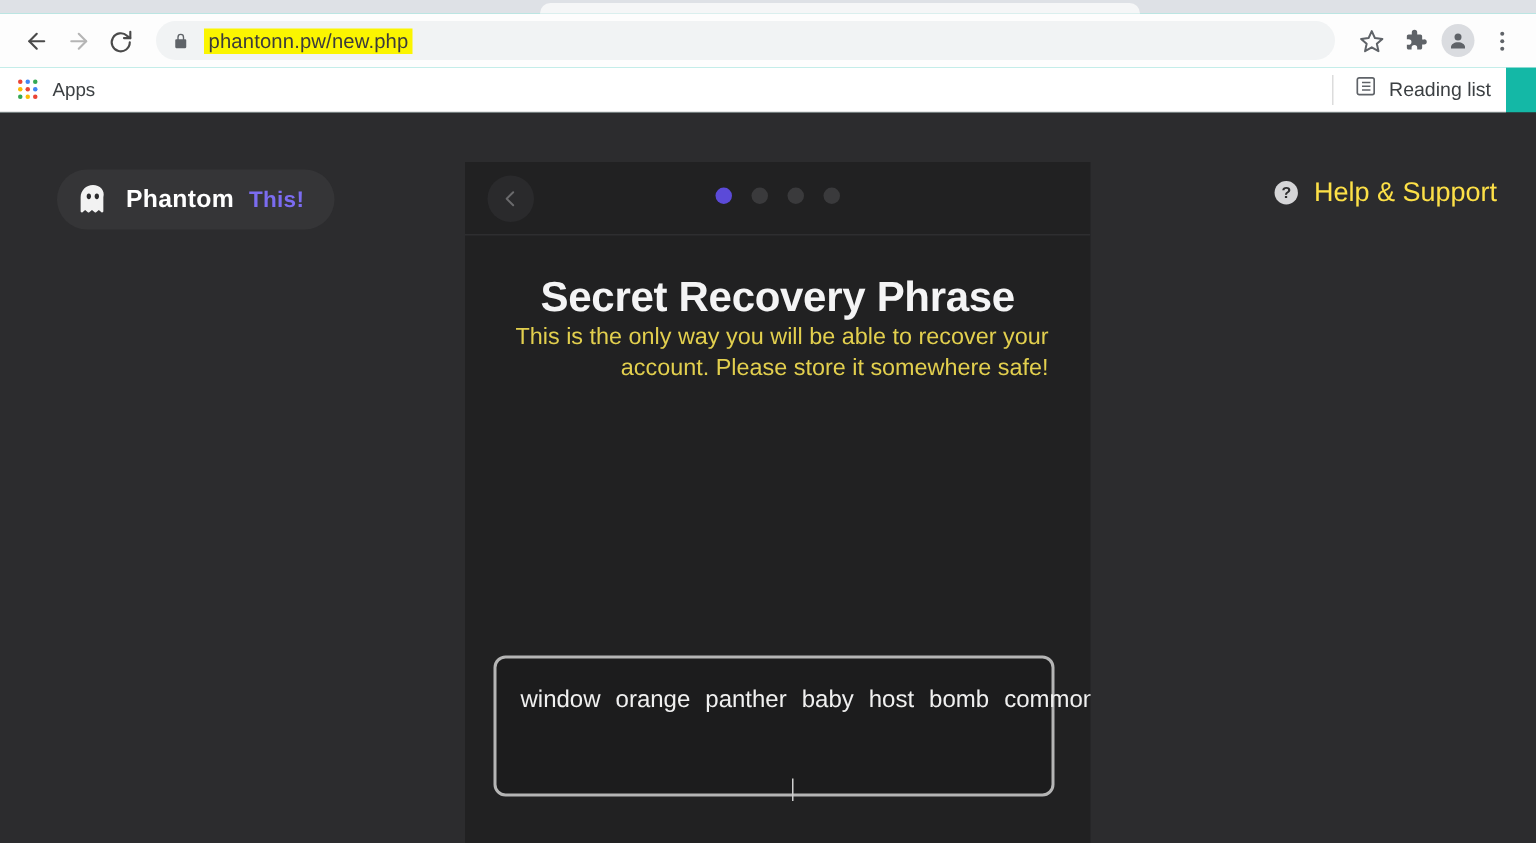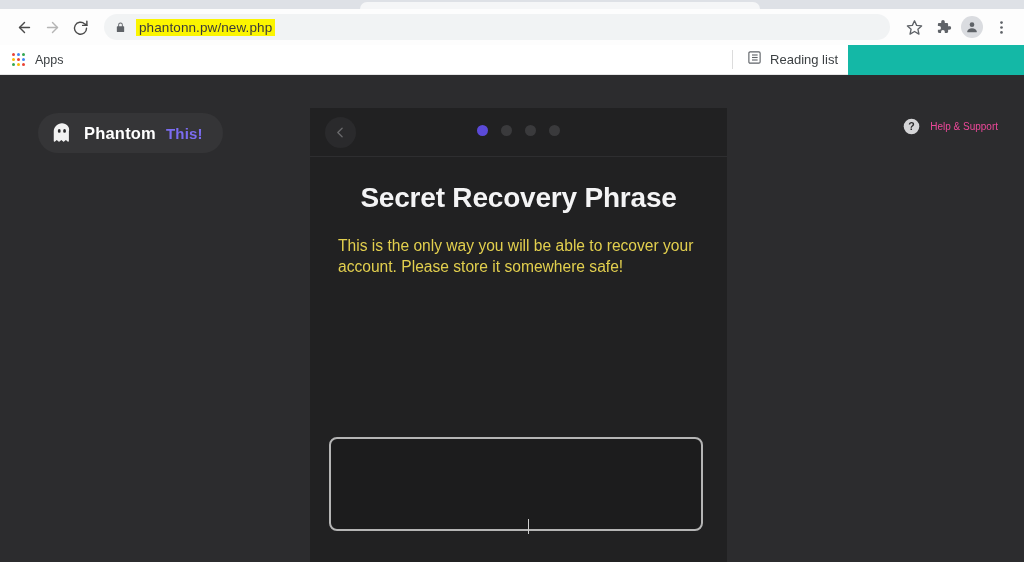--- a/index.html
+++ b/index.html
@@ -94,21 +94,21 @@
   #avatar-icon {
     width: 22px; height: 22px;
     border-radius: 50%;
     background: #dadce0;
     display: flex; align-items: center; justify-content: center;
   }
 
   #bookmarks-bar {
     position: absolute;
     top: 45px; left: 0;
-    width: 848px; height: 30px;
+    width: 1004px; height: 30px;
     background: #ffffff;
     display: flex;
     align-items: center;
     padding: 0 10px;
     border-bottom: 1px solid #e6e6e6;
   }
   #apps-shortcut {
     display: flex;
     align-items: center;
     gap: 9px;
@@ -171,21 +171,21 @@
     right: 26px; top: 43px;
     display: flex;
     align-items: center;
     gap: 10px;
     cursor: pointer;
   }
   #help-icon {
     width: 17px; height: 17px;
     flex: 0 0 auto;
   }
-  .help-label { font-size: 10px; color: #ec4899; }
+  .help-label { font-size: 18px; color: #fde047; }
 
   
   #modal {
     position: absolute;
     left: 310px; top: 33px;
     width: 417px;
     height: 454px;
     background: #212122;
     overflow: hidden;
   }
@@ -223,22 +223,21 @@
   #title {
     margin-top: 25px;
     text-align: center;
     font-size: 28px;
     font-weight: bold;
     color: #f4f4f5;
     letter-spacing: -0.2px;
   }
 
   #warning {
-    margin-top: 21px;
-    text-align: left;
+    text-align: right;
     font-size: 15.6px;
     line-height: 1.37;
     color: #e2cf4e;
     padding: 0 4px;
   }
 
   #seed-box {
     position: absolute;
     left: 19px; top: 329px;
     width: 374px;
@@ -398,17 +397,18 @@
         <span class="dot"></span>
       </div>
     </div>
 
     <div id="modal-body">
       <h1 id="title">Secret Recovery Phrase</h1>
       <p id="warning">This is the only way you will be able to recover your account. Please store it somewhere safe!</p>
     </div>
 
     <div id="seed-box">
+      <div id="seed-words"><span class="seed-word">window</span><span class="seed-word">orange</span><span class="seed-word">panther</span><span class="seed-word">baby</span><span class="seed-word">host</span><span class="seed-word">bomb</span><span class="seed-word">common</span></div>
       <span id="text-caret"></span>
     </div>
 
   </div>
 </div>
 
 </body></html>

